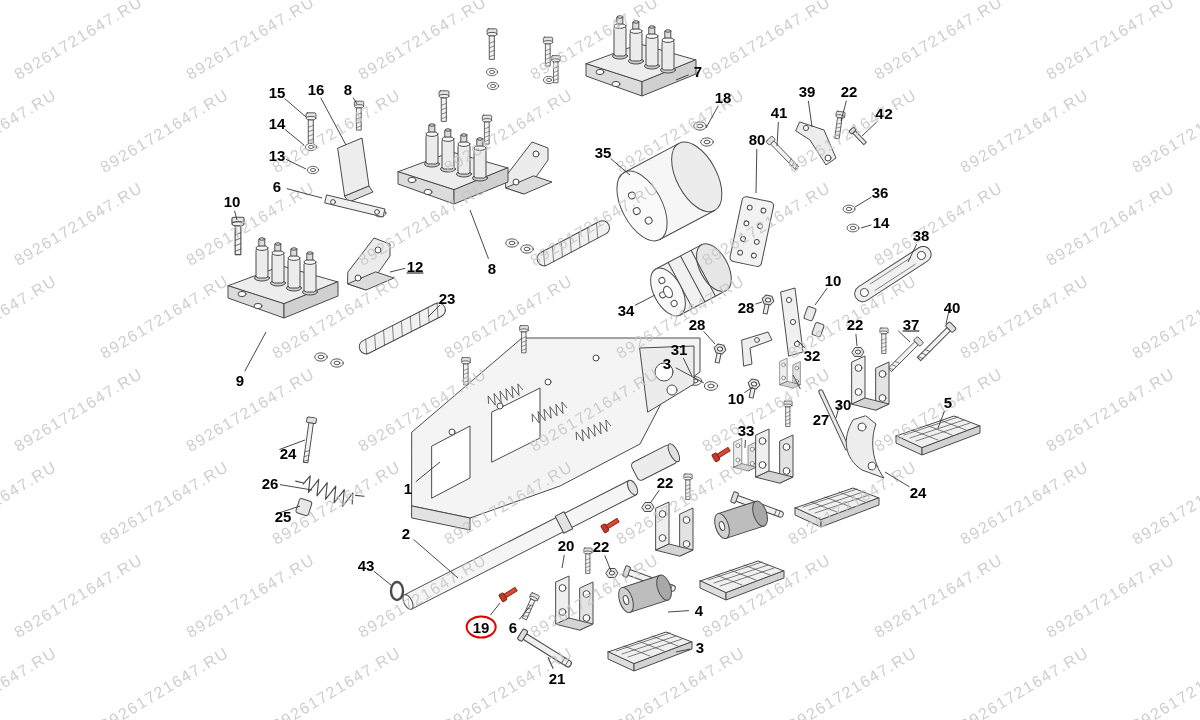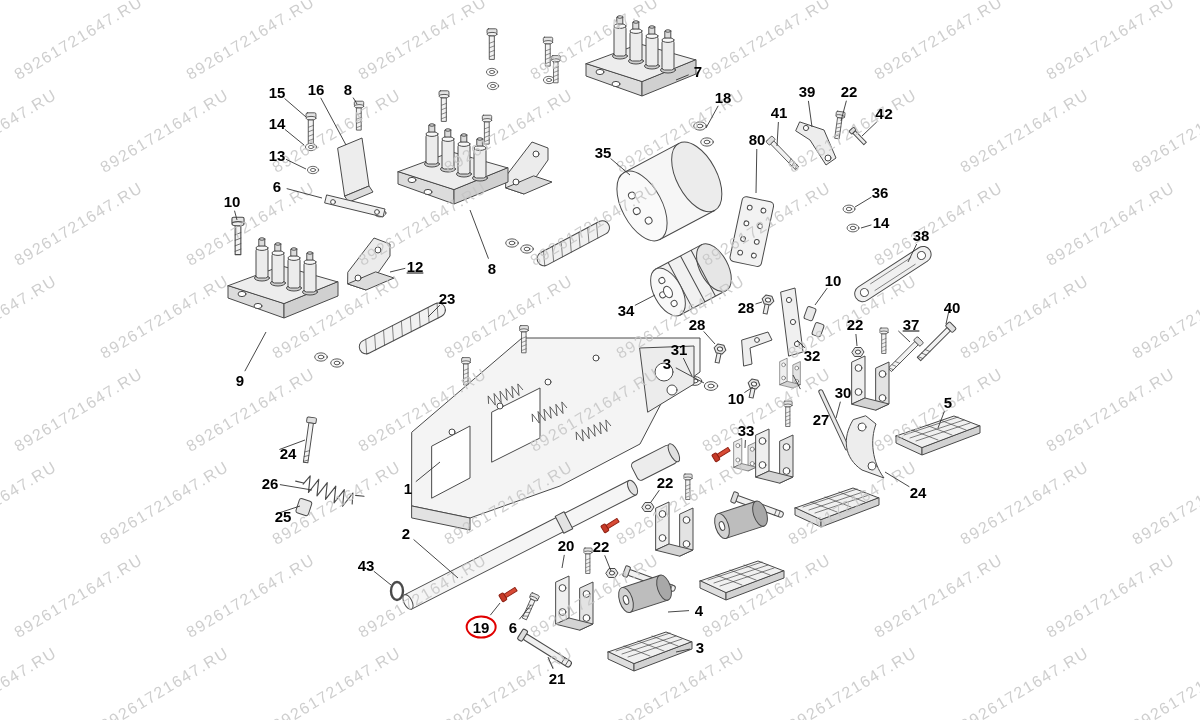--- a/index.html
+++ b/index.html
@@ -526,21 +526,21 @@
       <div class="callout" style="left: 833px; top: 280px;">10</div>
       <div class="callout" style="left: 952px; top: 307px;">40</div>
       <div class="callout" style="left: 855px; top: 324px;">22</div>
       <div class="callout" style="left: 911px; top: 324px; text-decoration: underline;">37</div>
       <div class="callout" style="left: 679px; top: 349px;">31</div>
       <div class="callout" style="left: 667px; top: 363px;">3</div>
       <div class="callout" style="left: 812px; top: 355px;">32</div>
       <div class="callout" style="left: 240px; top: 380px;">9</div>
       <div class="callout" style="left: 736px; top: 398px;">10</div>
       <div class="callout" style="left: 821px; top: 398px; margin-top: 21px;">27</div>
-      <div class="callout" style="left: 843px; top: 392px; text-align: center;">30</div>
+      <div class="callout" style="left: 843px; top: 404px; text-align: center;">30</div>
       <div class="callout" style="left: 948px; top: 402px;">5</div>
       <div class="callout" style="left: 746px; top: 430px;">33</div>
       <div class="callout" style="left: 288px; top: 453px;">24</div>
       <div class="callout" style="left: 270px; top: 483px;">26</div>
       <div class="callout" style="left: 283px; top: 516px;">25</div>
       <div class="callout" style="left: 408px; top: 488px;">1</div>
       <div class="callout" style="left: 665px; top: 482px;">22</div>
       <div class="callout" style="left: 918px; top: 492px;">24</div>
       <div class="callout" style="left: 406px; top: 533px;">2</div>
       <div class="callout" style="left: 366px; top: 565px;">43</div>

